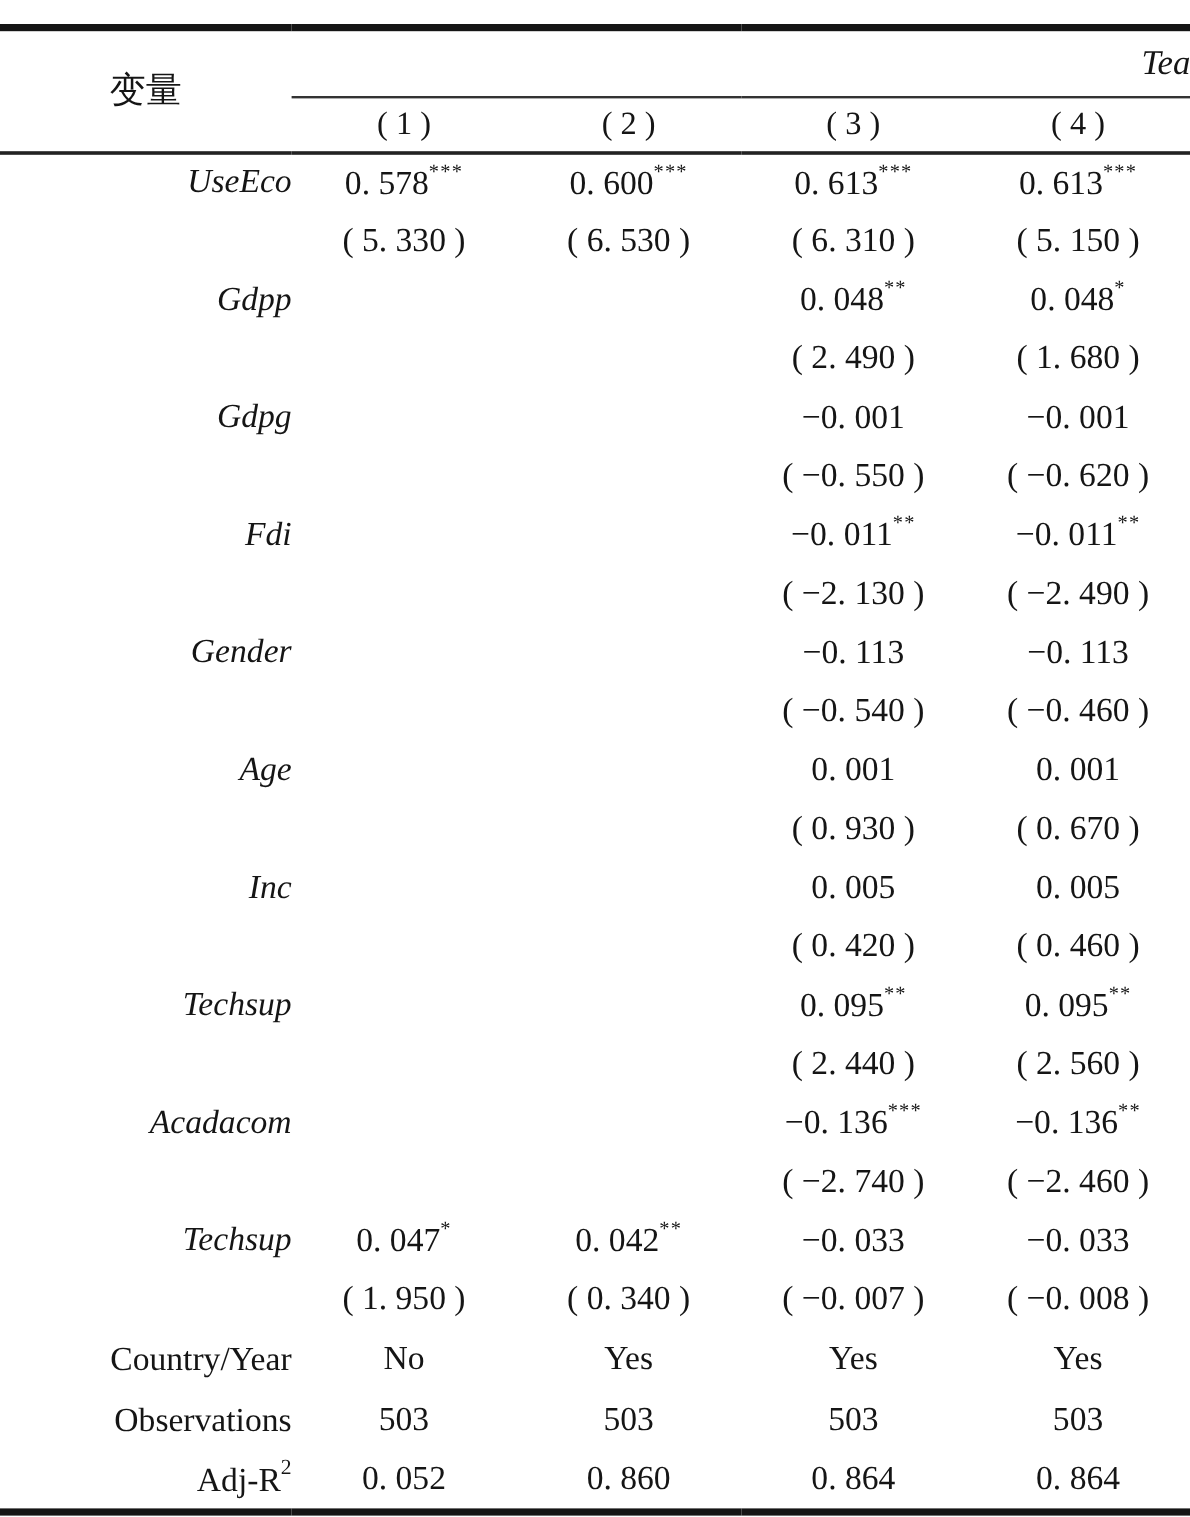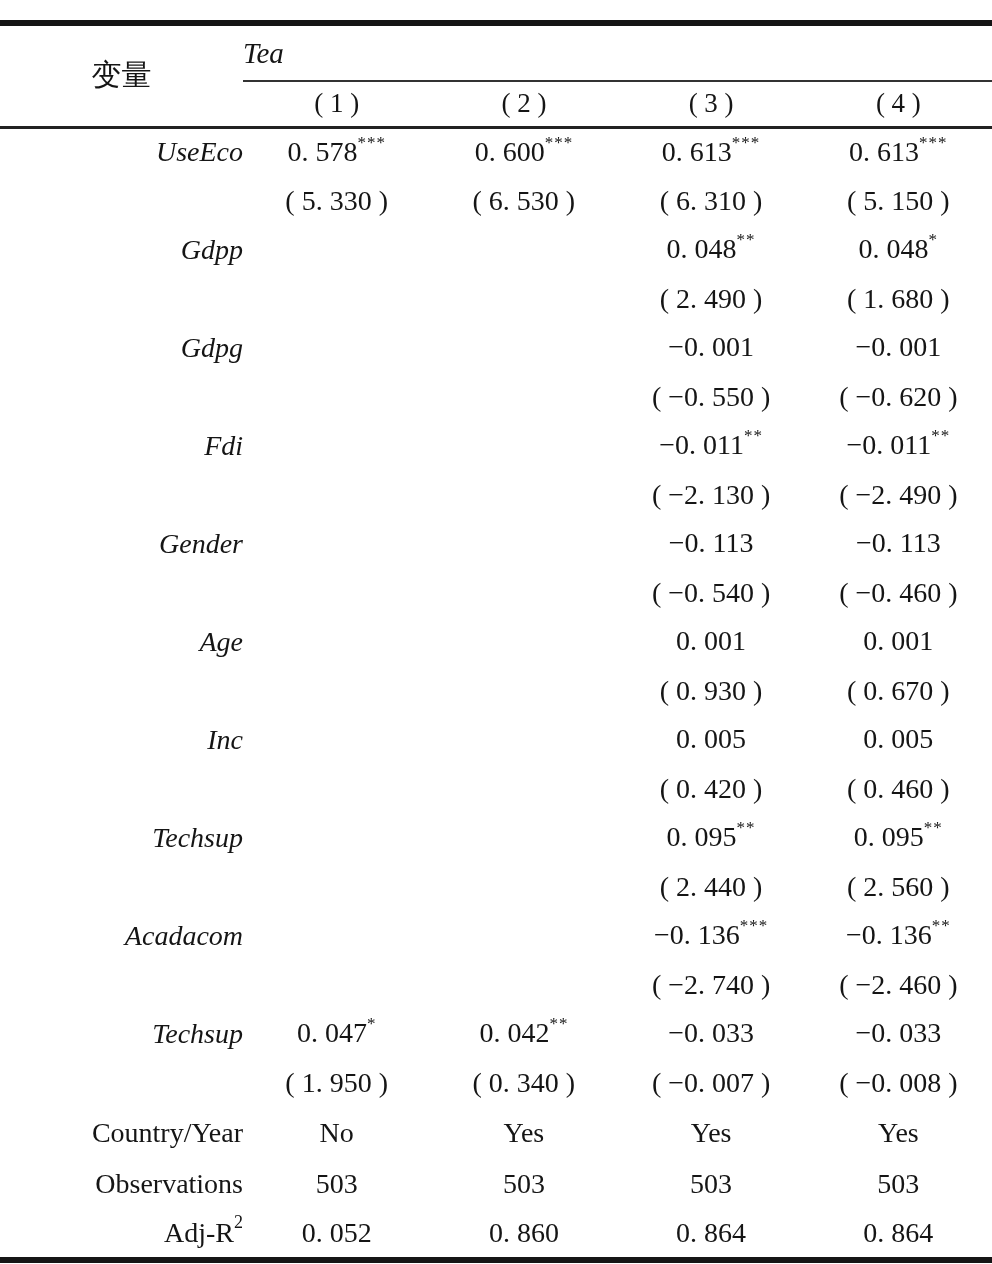--- a/index.html
+++ b/index.html
@@ -20,21 +20,21 @@
   col.c0 { width: 24.5%; }
   col.c1, col.c2, col.c3, col.c4 { width: 18.875%; }
   th, td { padding: 0; font-weight: normal; }
 
   tr.h1 { height: 58px; }
   tr.h2 { height: 46px; }
   .varhead {
     font-size: 30px; text-align: center; vertical-align: middle;
     border-bottom: 3px solid #222222;
   }
-  .tea { border-bottom: 2px solid #333333; text-align: left; vertical-align: middle; }
+  .tea { border-bottom: 2px solid #333333; text-align: right; vertical-align: middle; }
   .tea-txt { font-style: italic; font-size: 29px; }
   .colh {
     font-size: 27px; text-align: center; vertical-align: middle;
     border-bottom: 3px solid #222222;
   }
 
   tbody tr { height: 49px; }
   td.var {
     font-style: italic; font-size: 28px;
     text-align: right; padding-left: 34px; vertical-align: middle;

